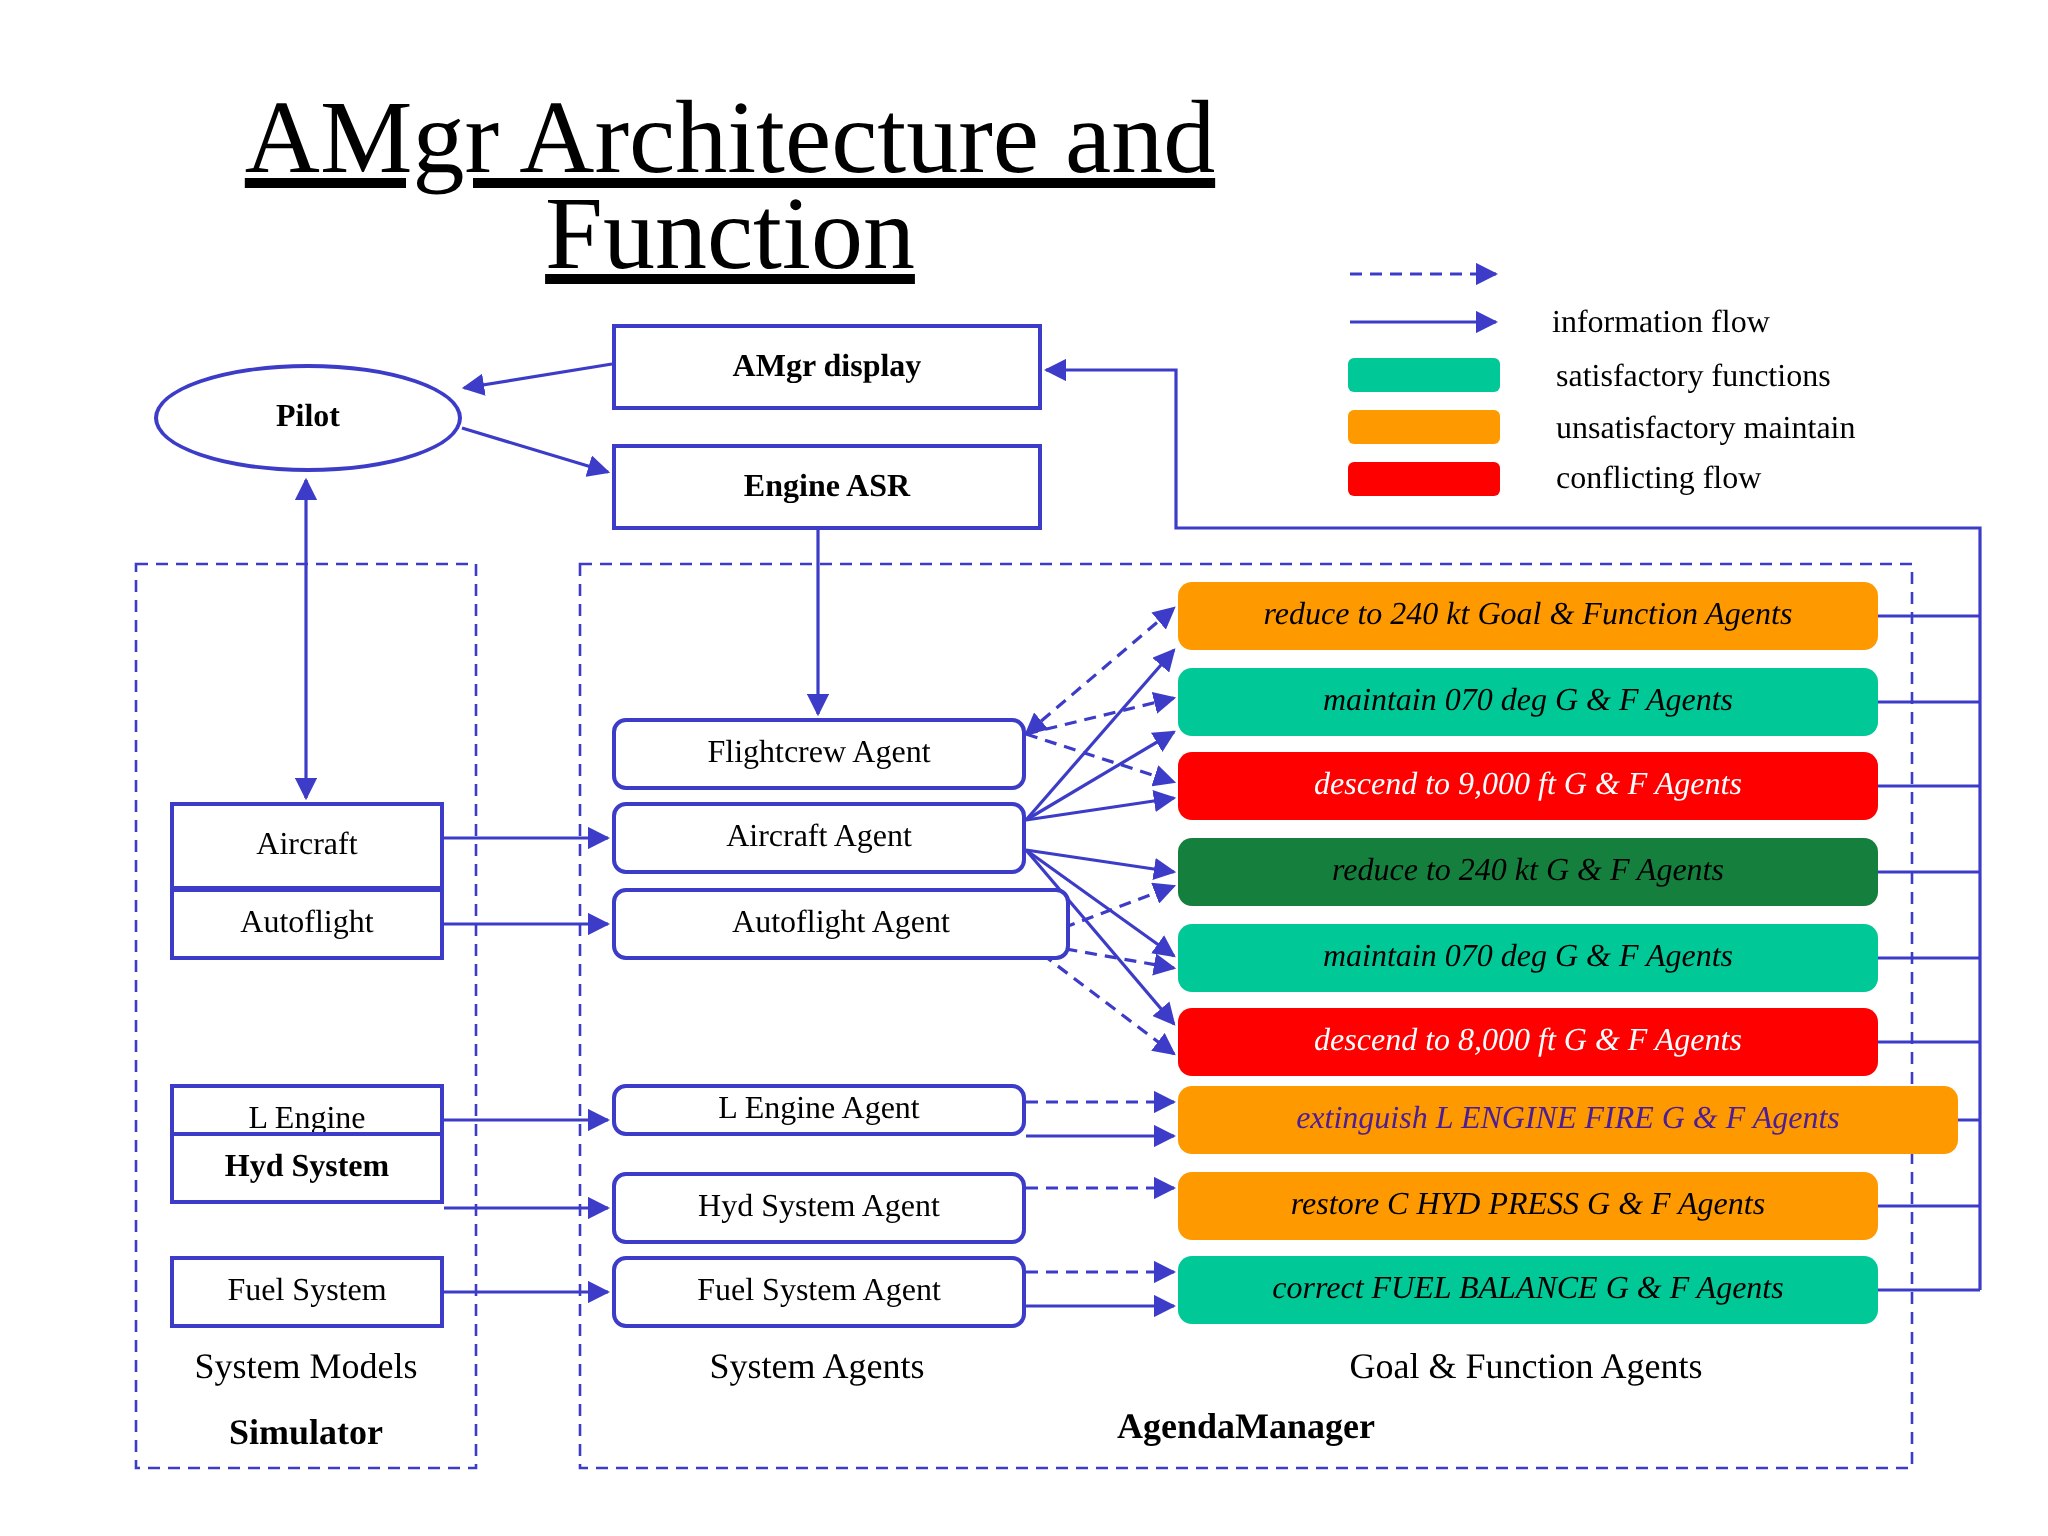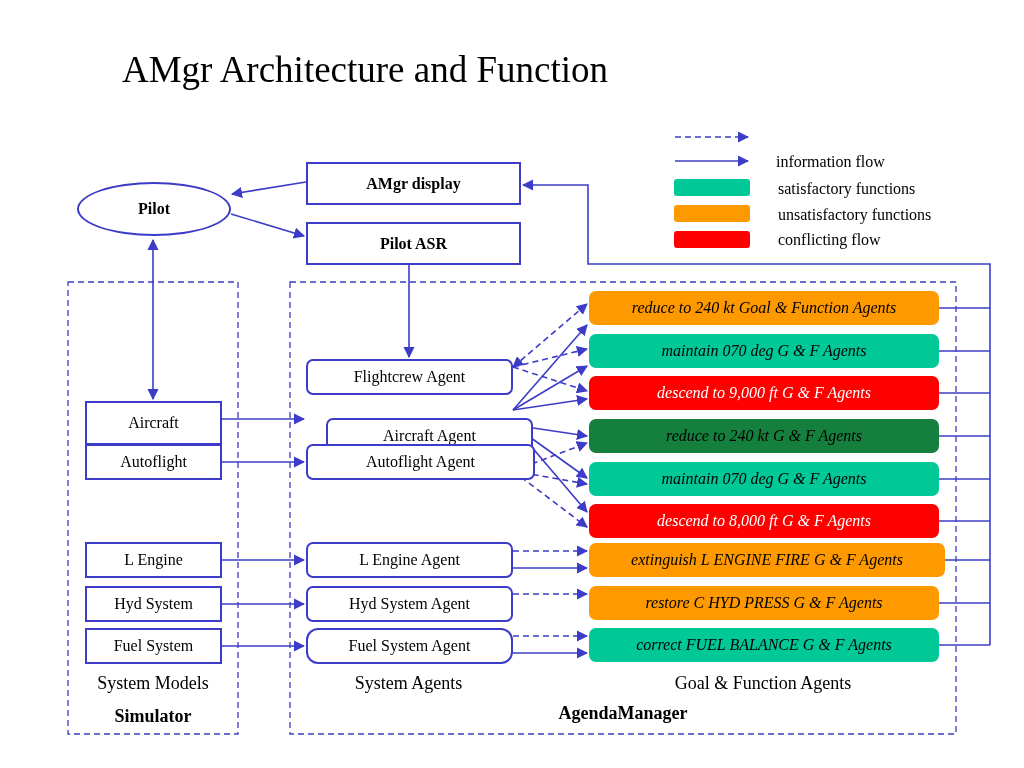--- a/index.html
+++ b/index.html
@@ -1,20 +1,20 @@
 <!DOCTYPE html>
 <html><head>
   <meta charset="utf-8">
   <style>
     html, body { margin: 0; padding: 0; background: #ffffff; }
     body { width: 1024px; height: 768px; position: relative; overflow: hidden;
            font-family: "Liberation Serif", "DejaVu Serif", serif; color: #000; }
     #diagram { position: absolute; left: 0; top: 0; }
     .title { position: absolute; left: 120px; top: 46px; width: 490px; text-align: center;
-             font-size: 37px; line-height: 48px; }
+             font-size: 52px; line-height: 48px; text-decoration: underline; }
     .node { position: absolute; box-sizing: border-box; border: 2px solid #3c3cc8;
             background: #fff; display: flex; align-items: center; justify-content: center;
             font-size: 16px; white-space: nowrap; }
     .node.bold { font-weight: bold; }
     .node.rounded { border-radius: 7px; }
     .ellipse { position: absolute; box-sizing: border-box; border: 2px solid #3c3cc8; border-radius: 50%;
                display: flex; align-items: center; justify-content: center; font-weight: bold; font-size: 16px; background:#fff;text-align:center; }
     .gf { position: absolute; box-sizing: border-box; border-radius: 7px;
           display: flex; align-items: center; justify-content: center; font-size: 16px; white-space: nowrap; font-style: italic; }
     .legend-swatch { position: absolute; width: 76px; height: 17px; border-radius: 3px; }
@@ -76,70 +76,70 @@
     </g>
 </svg>
 
 <div class="title">AMgr Architecture and Function</div>
 
 <div>
   <div class="legend-label" style="left:776px; top:153px;">information flow</div>
   <div class="legend-swatch" style="left: 674px; top: 179px; background: rgb(0, 200, 150);"></div>
   <div class="legend-label" style="left:778px; top:180px;">satisfactory functions</div>
   <div class="legend-swatch" style="left: 674px; top: 205px; background: rgb(255, 153, 0);"></div>
-  <div class="legend-label" style="left:778px; top:206px;">unsatisfactory functions</div>
+  <div class="legend-label" style="left:778px; top:206px;">unsatisfactory maintain</div>
   <div class="legend-swatch" style="left: 674px; top: 231px; background: rgb(255, 0, 0);"></div>
   <div class="legend-label" style="left:778px; top:231px;">conflicting flow</div>
 </div>
 
 <div class="ellipse" style="left:77px; top:182px; width:154px; height:54px;">
     <span>Pilot</span>
   </div>
 <div class="node bold" style="left:306px; top:162px; width:215px; height:43px;">
     <span>AMgr display</span>
   </div>
 <div class="node bold" style="left:306px; top:222px; width:215px; height:43px;">
-    <span>Pilot ASR</span>
+    <span>Engine ASR</span>
   </div>
 
 <div id="models">
     <div class="node" style="left: 85px; top: 401px; width: 137px; height: 44px;">
       <span>Aircraft</span>
     </div>
     <div class="node" style="left: 85px; top: 444px; width: 137px; height: 36px;">
       <span>Autoflight</span>
     </div>
     <div class="node" style="left: 85px; top: 542px; width: 137px; height: 36px;">
       <span>L Engine</span>
     </div>
-    <div class="node" style="left: 85px; top: 586px; width: 137px; height: 36px;">
+    <div class="node" style="left: 85px; top: 566px; width: 137px; height: 36px; font-weight: bold;">
       <span>Hyd System</span>
     </div>
     <div class="node" style="left: 85px; top: 628px; width: 137px; height: 36px;">
       <span>Fuel System</span>
     </div>
   </div>
 
 <div id="sysagents">
     <div class="node rounded" style="left: 306px; top: 359px; width: 207px; height: 36px;">
       <span>Flightcrew Agent</span>
     </div>
-    <div class="node rounded" style="left: 306px; top: 418px; width: 207px; height: 36px; margin-left: 20px;">
+    <div class="node rounded" style="left: 306px; top: 401px; width: 207px; height: 36px;">
       <span>Aircraft Agent</span>
     </div>
     <div class="node rounded" style="left: 306px; top: 444px; width: 229px; height: 36px;">
       <span>Autoflight Agent</span>
     </div>
-    <div class="node rounded" style="left: 306px; top: 542px; width: 207px; height: 36px;">
+    <div class="node rounded" style="left: 306px; top: 542px; width: 207px; height: 26px;">
       <span>L Engine Agent</span>
     </div>
     <div class="node rounded" style="left: 306px; top: 586px; width: 207px; height: 36px;">
       <span>Hyd System Agent</span>
     </div>
-    <div class="node rounded" style="left: 306px; top: 628px; width: 207px; height: 36px; border-radius: 12px;">
+    <div class="node rounded" style="left: 306px; top: 628px; width: 207px; height: 36px;">
       <span>Fuel System Agent</span>
     </div>
   </div>
 
 <div id="gfagents">
     <div class="gf" style="left: 589px; top: 291px; width: 350px; height: 34px; background: rgb(255, 153, 0); color: rgb(0, 0, 0);">
       <span>reduce to 240 kt Goal &amp; Function Agents</span>
     </div>
     <div class="gf" style="left: 589px; top: 334px; width: 350px; height: 34px; background: rgb(0, 200, 150); color: rgb(0, 0, 0);">
       <span>maintain 070 deg G &amp; F Agents</span>
@@ -149,21 +149,21 @@
     </div>
     <div class="gf" style="left: 589px; top: 419px; width: 350px; height: 34px; background: #15803d; color: rgb(0, 0, 0);">
       <span>reduce to 240 kt G &amp; F Agents</span>
     </div>
     <div class="gf" style="left: 589px; top: 462px; width: 350px; height: 34px; background: rgb(0, 200, 150); color: rgb(0, 0, 0);">
       <span>maintain 070 deg G &amp; F Agents</span>
     </div>
     <div class="gf" style="left: 589px; top: 504px; width: 350px; height: 34px; background: rgb(255, 0, 0); color: rgb(255, 255, 255);">
       <span>descend to 8,000 ft G &amp; F Agents</span>
     </div>
-    <div class="gf" style="left: 589px; top: 543px; width: 356px; height: 34px; background: rgb(255, 153, 0); color: #000000;">
+    <div class="gf" style="left: 589px; top: 543px; width: 390px; height: 34px; background: rgb(255, 153, 0); color: #4c1d95;">
       <span>extinguish L ENGINE FIRE G &amp; F Agents</span>
     </div>
     <div class="gf" style="left: 589px; top: 586px; width: 350px; height: 34px; background: rgb(255, 153, 0); color: rgb(0, 0, 0);">
       <span>restore C HYD PRESS G &amp; F Agents</span>
     </div>
     <div class="gf" style="left: 589px; top: 628px; width: 350px; height: 34px; background: rgb(0, 200, 150); color: rgb(0, 0, 0);">
       <span>correct FUEL BALANCE G &amp; F Agents</span>
     </div>
   </div>
 

